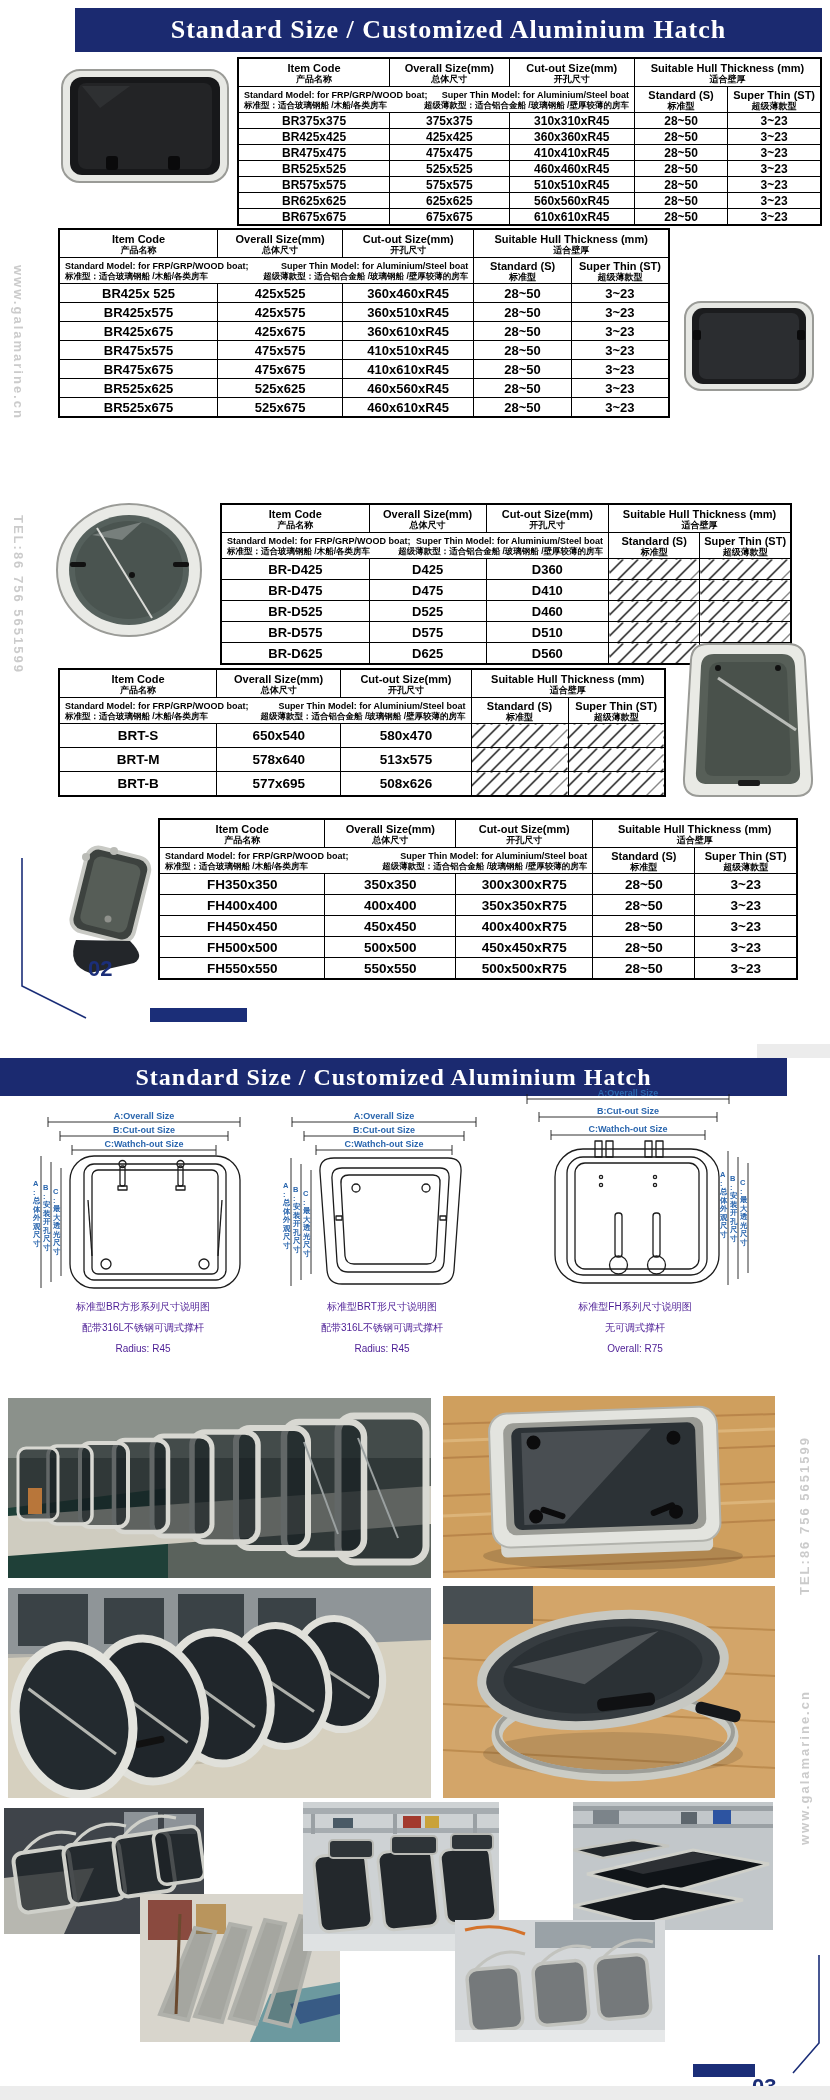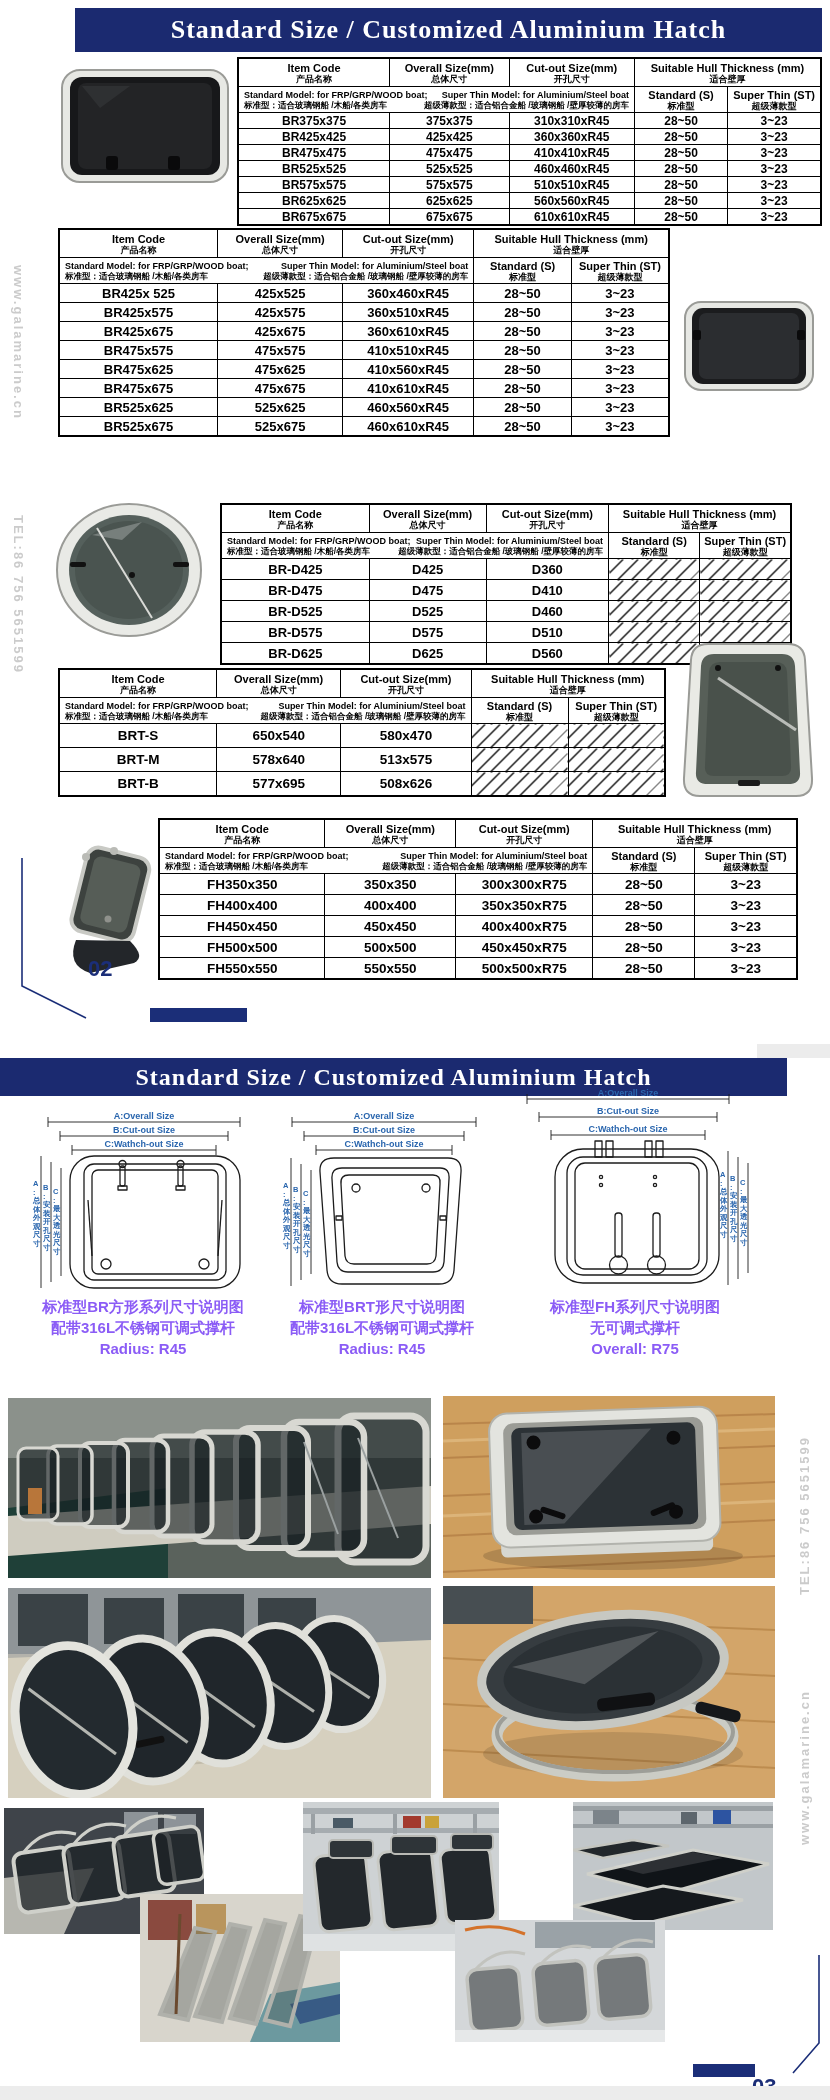--- a/index.html
+++ b/index.html
@@ -39,21 +39,21 @@
   .photo{position:absolute;overflow:hidden;}
   .photo svg{display:block;}
   
   .diag{position:absolute;}
   .diag .draw{fill:none;stroke:#1c1c1c;stroke-width:1.3;stroke-linejoin:round;}
   .diag .thin{fill:none;stroke:#1c1c1c;stroke-width:0.9;}
   .diag .dlab{fill:var(--diagram-label);font-size:9px;font-weight:bold;}
   .diag .vlab{fill:var(--diagram-label);font-size:7.5px;font-weight:bold;}
   svg text{font-family:"Liberation Sans",sans-serif;}
   
-  .caption{position:absolute;text-align:center;font-weight:bold;font-size:15px;line-height:21px;color:#8b5cf6;}
+  .caption{position:absolute;text-align:center;font-weight:normal;font-size:10px;line-height:21px;color:#4c1d95;}
   
   .pageno{position:absolute;font-weight:bold;font-size:22px;color:var(--page-marker);}
   .pagebar{position:absolute;background:var(--page-marker);}
   .markline{position:absolute;}
   .edge{position:absolute;background:#ececec;}
 </style>
 </head>
 <body>
 
 <div id="canvas">
@@ -244,27 +244,20 @@
           <td>BR425x675</td>
           <td>425x675</td>
           <td>360x610xR45</td>
           <td>28~50</td>
           <td>3~23</td>
         </tr>
         <tr>
           <td>BR475x575</td>
           <td>475x575</td>
           <td>410x510xR45</td>
-          <td>28~50</td>
-          <td>3~23</td>
-        </tr>
-        <tr>
-          <td>BR475x625</td>
-          <td>475x625</td>
-          <td>410x560xR45</td>
           <td>28~50</td>
           <td>3~23</td>
         </tr>
         <tr>
           <td>BR475x675</td>
           <td>475x675</td>
           <td>410x610xR45</td>
           <td>28~50</td>
           <td>3~23</td>
         </tr>

